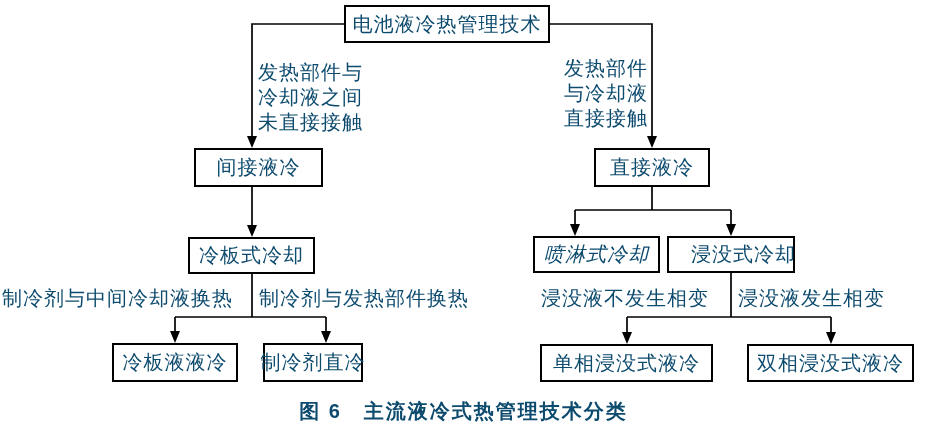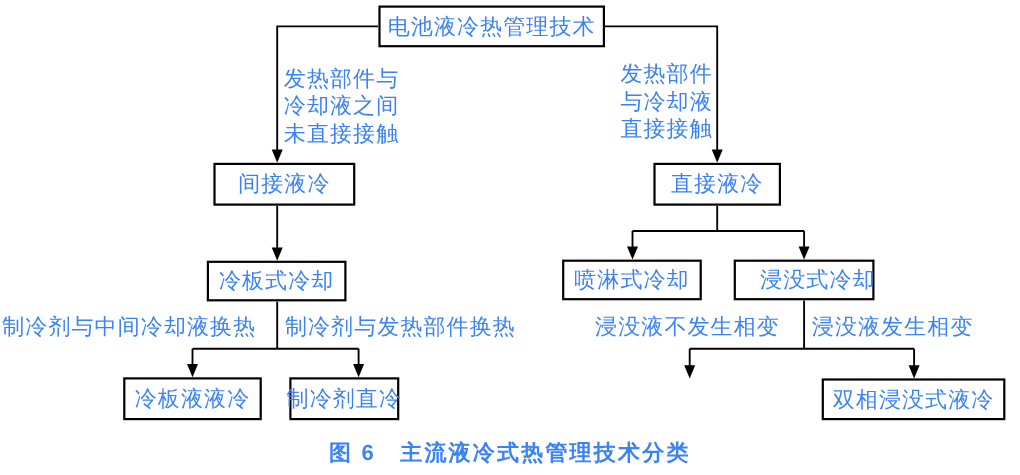--- a/index.html
+++ b/index.html
@@ -3,21 +3,21 @@
 <meta charset="utf-8">
 <style>
   html, body { margin: 0; padding: 0; }
   body { background: #ffffff; }
   .canvas {
     position: relative;
     width: 927px;
     height: 432px;
     background: #ffffff;
     font-family: "Liberation Serif", serif;
-    color: #3b82f6;
+    color: #0c4a6e;
     overflow: hidden;
     border-radius: 24px;
   }
   .connectors {
     position: absolute;
     left: 0; top: 0;
     width: 927px; height: 432px;
   }
   .node {
     position: absolute;
@@ -49,21 +49,21 @@
     font-weight: bold;
     font-size: 20px;
     letter-spacing: 2px;
     white-space: pre;
   }
   
   .n-root       { left: 344px; top:   5px; width: 206px; height: 38px; }
   .n-indirect   { left: 194px; top: 148px; width: 129px; height: 39px; }
   .n-direct     { left: 594px; top: 148px; width: 116px; height: 39px; }
   .n-coldplate  { left: 188px; top: 237px; width: 127px; height: 37px; }
-  .n-spray      { left: 511px; top: 236px; width: 127px; height: 37px; }
+  .n-spray      { left: 533px; top: 236px; width: 127px; height: 37px; font-style: italic; }
   .n-immersion  { left: 667px; top: 236px; width: 128px; height: 37px; padding-left: 25px; }
   .n-cpliquid   { left: 112px; top: 343px; width: 126px; height: 39px; }
   .n-refdirect  { left: 263px; top: 343px; width: 100px; height: 39px; }
   .n-single     { left: 540px; top: 344px; width: 173px; height: 38px; }
   .n-dual       { left: 747px; top: 344px; width: 167px; height: 38px; }
   
   .l-indirect-cond { left: 258px; top: 60px; }
   .l-direct-cond   { right: 279px; top: 56px; }
   .l-cp-left       { left: 2px;   top: 286px; }
   .l-cp-right      { left: 259px; top: 286px; }
@@ -113,20 +113,21 @@
   </svg>
 
   <div class="node n-root">电池液冷热管理技术</div>
   <div class="node n-indirect">间接液冷</div>
   <div class="node n-direct">直接液冷</div>
   <div class="node n-coldplate">冷板式冷却</div>
   <div class="node n-spray">喷淋式冷却</div>
   <div class="node n-immersion">浸没式冷却</div>
   <div class="node n-cpliquid">冷板液液冷</div>
   <div class="node n-refdirect">制冷剂直冷</div>
+  <div class="node n-single">单相浸没式液冷</div>
   <div class="node n-dual">双相浸没式液冷</div>
 
   <div class="edge-label l-indirect-cond">发热部件与
 冷却液之间
 未直接接触</div>
   <div class="edge-label l-direct-cond right-align">发热部件
 与冷却液
 直接接触</div>
   <div class="edge-label single l-cp-left">制冷剂与中间冷却液换热</div>
   <div class="edge-label single l-cp-right">制冷剂与发热部件换热</div>

